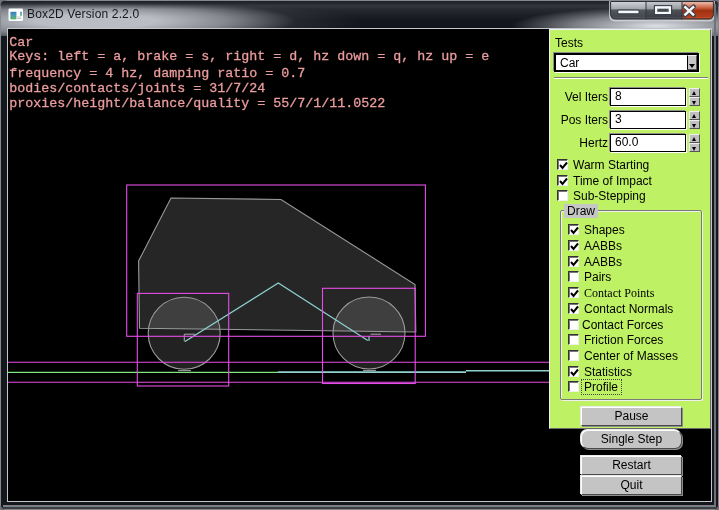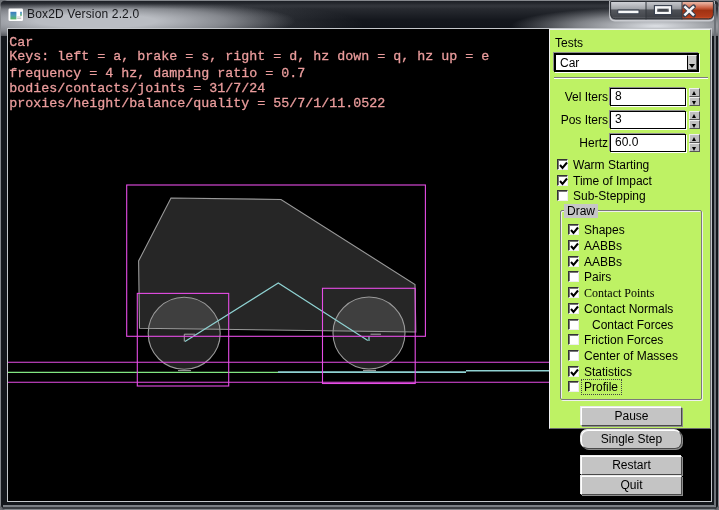--- a/index.html
+++ b/index.html
@@ -255,21 +255,21 @@
         </svg>
       </div>
     <div class="lbl" style="left:34px;top:256.1px;font-family:Liberation Serif, serif;">Contact Points</div>
     <div class="cb" style="left:18px;top:272.8px;">
         <svg width="11" height="11">
           <polyline points="2,5 4.5,8 9,2.5" fill="none" stroke="#000" stroke-width="2"></polyline>
         </svg>
       </div>
     <div class="lbl" style="left:34px;top:271.8px;">Contact Normals</div>
     <div class="cb" style="left:18px;top:288.5px;"></div>
-    <div class="lbl" style="left:42px;top:287.5px;">Contact Forces</div>
+    <div class="lbl" style="left:32px;top:287.5px;">Contact Forces</div>
     <div class="cb" style="left:18px;top:304.2px;"></div>
     <div class="lbl" style="left:34px;top:303.2px;">Friction Forces</div>
     <div class="cb" style="left:18px;top:319.9px;"></div>
     <div class="lbl" style="left:34px;top:318.9px;">Center of Masses</div>
     <div class="cb" style="left:18px;top:335.6px;">
         <svg width="11" height="11">
           <polyline points="2,5 4.5,8 9,2.5" fill="none" stroke="#000" stroke-width="2"></polyline>
         </svg>
       </div>
     <div class="lbl" style="left:34px;top:334.6px;">Statistics</div>

